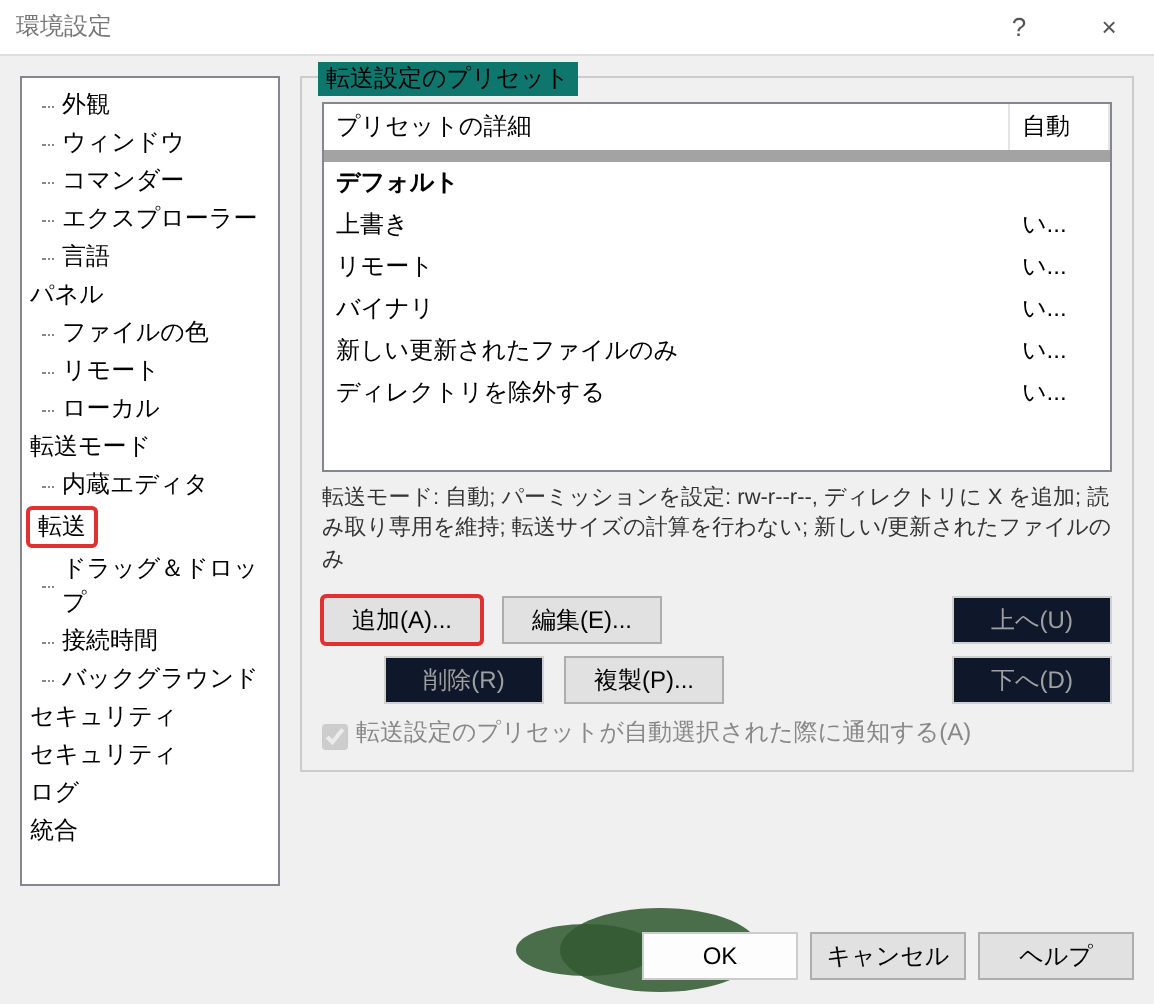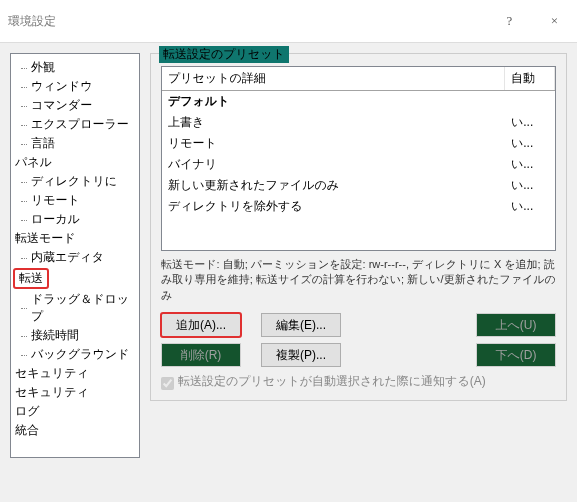--- a/index.html
+++ b/index.html
@@ -1,43 +1,43 @@
 <!DOCTYPE html>
 <html><head>
   <meta charset="utf-8">
   <style>
     * { box-sizing: border-box; margin: 0; padding: 0; }
     body { font-family: "Yu Gothic UI", Meiryo, sans-serif; font-size: 12px; background: #f0f0f0; width: 577px; height: 502px; overflow: hidden; }
-    .titlebar { height: 43px; background: #fff; display: flex; align-items: center; padding-left: 8px; border-bottom: 1px solid #ddd; color: #777; font-family: Liberation Serif, serif; }
+    .titlebar { height: 28px; background: #fff; display: flex; align-items: center; padding-left: 8px; border-bottom: 1px solid #ddd; color: #777; }
     .titlebar-title { flex: 1; font-size: 12px; }
     .titlebar-btn { width: 45px; height: 30px; display: flex; align-items: center; justify-content: center; color: #555; font-size: 13px; }
     .main { display: flex; padding: 10px; gap: 10px; height: calc(100% - 30px); }
     .sidebar { width: 130px; background: #fff; border: 1px solid #828790; padding: 4px 2px; overflow-y: auto; height: 405px; }
     .tree-root { color: #000; padding: 1px 2px; cursor: default; }
     .tree-child { color: #000; padding: 1px 2px 1px 18px; cursor: default; position: relative; }
     .tree-child::before { content: ""; position: absolute; left: 8px; top: 50%; width: 6px; height: 1px; border-top: 1px dotted #888; }
     .selected { border: 2px solid #e03030; border-radius: 3px; display: inline-block; padding: 0px 4px; margin-left: -2px; }
     .content { flex: 1; position: relative; }
     .groupbox { border: 1px solid #ccc; padding: 12px 10px 10px; position: relative; margin-bottom: 8px; }
     .groupbox-title { position: absolute; top: -8px; left: 8px; background: #0f766e; padding: 0 4px; font-size: 12px; }
     .listview { border: 1px solid #828790; background: #fff; height: 185px; margin-bottom: 6px; }
-    .lv-head { display: flex; background: #fff; border-bottom: 1px solid #a3a3a3; }
+    .lv-head { display: flex; background: #fff; border-bottom: 6px solid #a3a3a3; }
     .lv-head-col { padding: 3px 6px; border-right: 1px solid #e5e5e5; background: #fff; font-size: 12px; }
     .lv-head-col.c1 { flex: 1; }
     .lv-head-col.c2 { width: 50px; }
     .lv-row { display: flex; padding: 1px 0; }
     .lv-cell { padding: 1px 6px; font-size: 12px; }
     .lv-cell.c1 { flex: 1; }
     .lv-cell.c2 { width: 50px; }
     .lv-row.bold .lv-cell { font-weight: bold; }
     .desc { font-size: 11px; color: #333; line-height: 1.4; margin-bottom: 10px; min-height: 40px; }
-    .btnrow { display: flex; gap: 20px; margin-bottom: 6px; }
+    .btnrow { display: flex; gap: 10px; margin-bottom: 6px; }
     .btnrow .spacer { flex: 1; }
     button.winbtn { background: #e1e1e1; border: 1px solid #adadad; padding: 3px 0; font-family: inherit; font-size: 12px; min-width: 80px; height: 24px; cursor: default; }
-    button.winbtn:disabled { color: #a0a0a0; border-color: #d0d0d0; background: #14532d; }
+    button.winbtn:disabled { color: #a0a0a0; border-color: #d0d0d0; background: #0f172a; margin-left: 31px; }
     button.winbtn.highlight { outline: 2px solid #e03030; outline-offset: -1px; border-radius: 2px; }
     .chk-row { display: flex; align-items: flex-end; gap: 4px; font-size: 12px; color: #888; }
     .chk-row input { accent-color: #888; }
     .footer { position: absolute; bottom: 0; left: 0; right: 0; display: flex; justify-content: flex-end; gap: 6px; padding: 10px 0 0; }
     .footer button { min-width: 78px; }
     .ok-highlight { position: absolute; bottom: -6px; left: 130px; width: 100px; height: 42px; background: rgba(50,90,50,0.88); border-radius: 50%; z-index: 0; }
     .ok-highlight2 { position: absolute; bottom: 2px; left: 108px; width: 70px; height: 26px; background: rgba(50,90,50,0.88); border-radius: 50%; z-index: 0; }
     .footer button.okbtn { position: relative; z-index: 1; background: #fdfdfd; border: 1px solid #ccc; }
   </style>
 </head>
@@ -50,21 +50,21 @@
 </div>
 
 <div class="main">
   <div class="sidebar" id="tree">
       <div class="tree-child">外観</div>
       <div class="tree-child">ウィンドウ</div>
       <div class="tree-child">コマンダー</div>
       <div class="tree-child">エクスプローラー</div>
       <div class="tree-child">言語</div>
       <div class="tree-root">パネル</div>
-      <div class="tree-child">ディレクトリに</div>
+      <div class="tree-child">ファイルの色</div>
       <div class="tree-child">リモート</div>
       <div class="tree-child">ローカル</div>
       <div class="tree-root">転送モード</div>
       <div class="tree-child">内蔵エディタ</div>
       <div class="tree-root"><span class="selected">転送</span></div>
       <div class="tree-child">ドラッグ＆ドロップ</div>
       <div class="tree-child">接続時間</div>
       <div class="tree-child">バックグラウンド</div>
       <div class="tree-root">セキュリティ</div>
       <div class="tree-root">セキュリティ</div>
@@ -123,14 +123,21 @@
         <div class="spacer"></div>
         <button class="winbtn" disabled="">下へ(D)</button>
       </div>
 
       <div class="chk-row">
         <input type="checkbox" checked="" disabled="" style="">
         <span>転送設定のプリセットが自動選択された際に通知する(A)</span>
       </div>
     </div>
 
+    <div class="footer">
+      <div class="ok-highlight"></div>
+      <div class="ok-highlight2"></div>
+      <button class="winbtn okbtn">OK</button>
+      <button class="winbtn">キャンセル</button>
+      <button class="winbtn">ヘルプ</button>
+    </div>
   </div>
 </div>
 
 </body></html>

